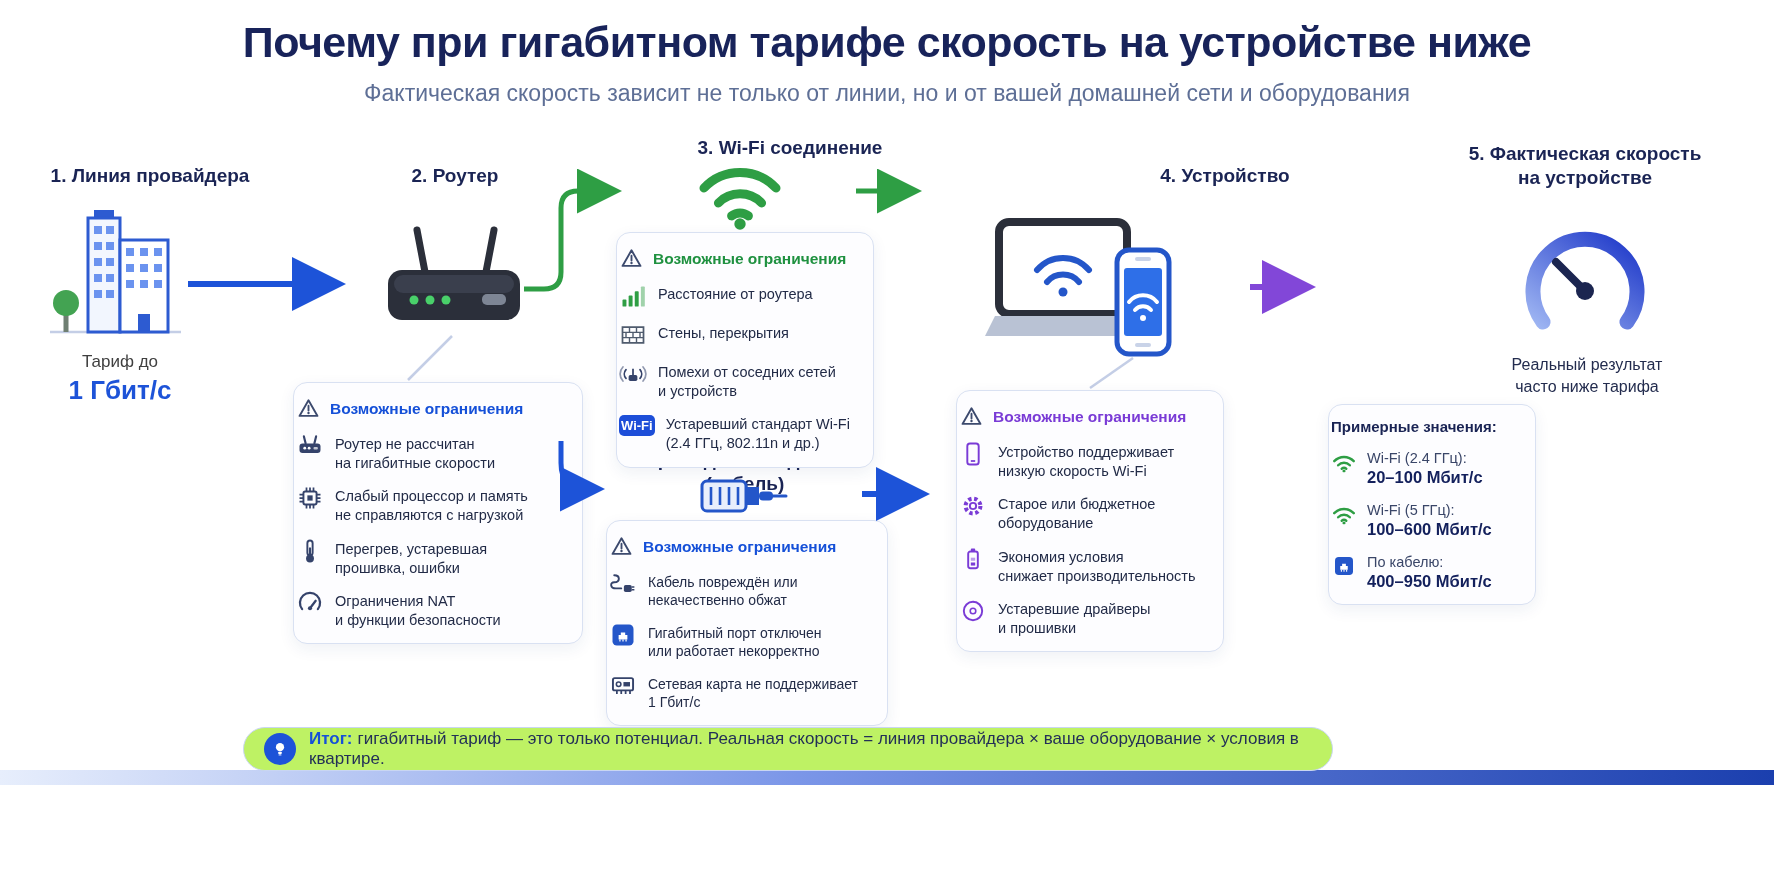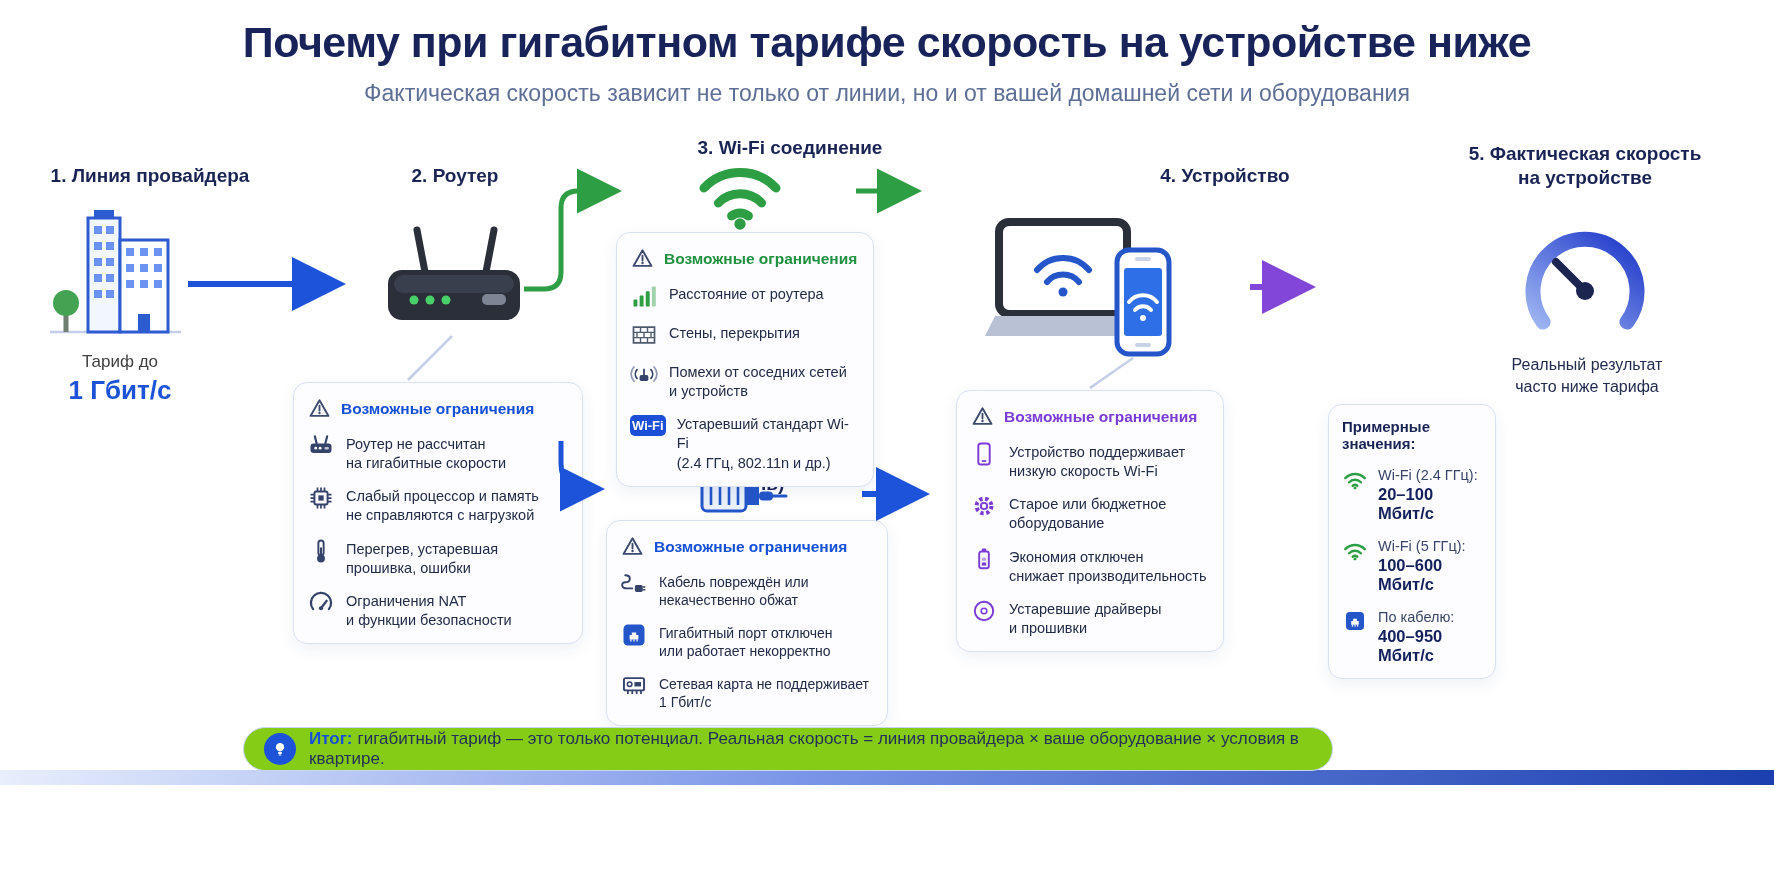--- a/index.html
+++ b/index.html
@@ -2,38 +2,38 @@
 <html lang="ru"><head>
 <meta charset="utf-8">
 <style>
   *{margin:0;padding:0;box-sizing:border-box}
   body{font-family:"Liberation Sans",sans-serif;background:#fff}
   .canvas{position:relative;width:1774px;height:887px;background:#fff;overflow:hidden}
   .abs{position:absolute}
   .title{width:100%;text-align:center;font-size:43px;font-weight:700;color:#18235a;letter-spacing:-.5px}
   .subtitle{width:100%;text-align:center;font-size:23px;color:#5e6f96}
   .stage-label{font-weight:700;font-size:19px;color:#1a2454;text-align:center;white-space:pre-line;line-height:1.25}
-  .card{position:absolute;background:#fdfdff;border:1.5px solid #d9e1f2;border-radius:14px;box-shadow:0 5px 16px rgba(30,50,120,.07);padding:13px 13px;z-index:2}
+  .card{position:absolute;background:#fdfdff;border:1.5px solid #d9e1f2;border-radius:14px;box-shadow:0 5px 16px rgba(30,50,120,.07);padding:13px 2px;z-index:2}
   .card-title{display:flex;align-items:center;gap:9px;font-weight:700;font-size:15.5px}
   .t-blue{color:#1550d8}.t-green{color:#1f9140}.t-purple{color:#7a3bd6}
   .card-item{display:flex;align-items:flex-start;gap:11px;margin-top:11px}
   .item-text{font-size:14.5px;color:#222b47;line-height:1.32;white-space:pre-line;padding-top:3px}
   .wired-card .item-text{font-size:14px}
   .icn{flex:0 0 auto;width:28px;height:28px}
   .tri{width:25px;height:25px;color:#3c4a6e}
   .wifi-badge{display:inline-flex;align-items:center;justify-content:center;min-width:30px;height:21px;background:#1d4ed8;color:#fff;font-size:13px;font-weight:700;border-radius:5px;flex:0 0 auto;margin-top:3px;padding:0 2px}
   .caption{font-size:16px;color:#232c4e;text-align:center;white-space:pre-line;line-height:1.35}
   .tariff-prefix{font-size:17px;color:#404040;text-align:center}
   .tariff-value{font-size:26px;font-weight:700;color:#1d53d8;text-align:center}
   .val-title{font-weight:700;font-size:15px;color:#1a2454}
   .val-item{display:flex;align-items:flex-start;gap:10px;margin-top:15px}
   .val-item .icn{width:26px;height:24px}
   .val-label{font-size:14.5px;color:#3a4668}
   .val-value{font-size:16.5px;font-weight:700;color:#13205c;margin-top:2px}
-  .footer-pill{position:absolute;display:flex;align-items:center;gap:13px;background:#84cc16;border:1.5px solid #c9d6f2;border-radius:24px;padding:0 20px;z-index:2}
+  .footer-pill{position:absolute;display:flex;align-items:center;gap:13px;background:#bef264;border:1.5px solid #c9d6f2;border-radius:24px;padding:0 20px;z-index:2}
   .bulb{width:32px;height:32px;border-radius:50%;background:#1d53d8;display:flex;align-items:center;justify-content:center;flex:0 0 auto}
   .footer-text{font-size:17px;color:#233057}
   .footer-lead{font-weight:700;color:#1550d8;margin-right:5px}
   .strip{position:absolute;left:0;width:1774px;height:15px;background:linear-gradient(90deg,#e7eefc 0%,#7b96e8 45%,#1b3fae 100%)}
 </style>
 </head>
 <body>
 
 <div class="canvas">
 
@@ -303,35 +303,35 @@
       <span class="item-text">Старое или бюджетное
 оборудование</span>
     </div>
     <div class="card-item">
       <svg class="icn" viewBox="0 0 32 32" style="color:#7a3bd6">
         <rect x="10.5" y="7.5" width="11" height="19" rx="2.5" fill="none" stroke="currentColor" stroke-width="2.2"></rect>
         <rect x="13.5" y="4" width="5" height="3" rx="1" fill="currentColor"></rect>
         <rect x="13.5" y="20" width="5" height="3.5" fill="currentColor"></rect>
         <rect x="13.5" y="14.5" width="5" height="3.5" fill="currentColor" opacity=".5"></rect>
       </svg>
-      <span class="item-text">Экономия отключен
+      <span class="item-text">Экономия условия
 снижает производительность</span>
     </div>
     <div class="card-item">
       <svg class="icn" viewBox="0 0 32 32" style="color:#7a3bd6">
         <circle cx="16" cy="16" r="10.5" fill="none" stroke="currentColor" stroke-width="2.2"></circle>
         <circle cx="16" cy="16" r="3.2" fill="none" stroke="currentColor" stroke-width="1.8"></circle>
         <path d="M16 5.5 A 10.5 10.5 0 0 1 26.5 16" fill="none" stroke="currentColor" stroke-width="2.2" opacity=".4"></path>
       </svg>
       <span class="item-text">Устаревшие драйверы
 и прошивки</span>
     </div>
   </div>
 
-  <div class="card" style="left:1328px;top:404px;width:168px">
+  <div class="card" style="left:1328px;top:404px;width:208px">
     <div class="val-title">Примерные значения:</div>
     <div class="val-item">
       <svg class="icn" viewBox="0 0 32 26" style="color:#2e9e44">
           <use href="#sym-wifi"></use>
         </svg>
       <div>
         <div class="val-label">Wi-Fi (2.4 ГГц):</div>
         <div class="val-value">20–100 Мбит/с</div>
       </div>
     </div>

